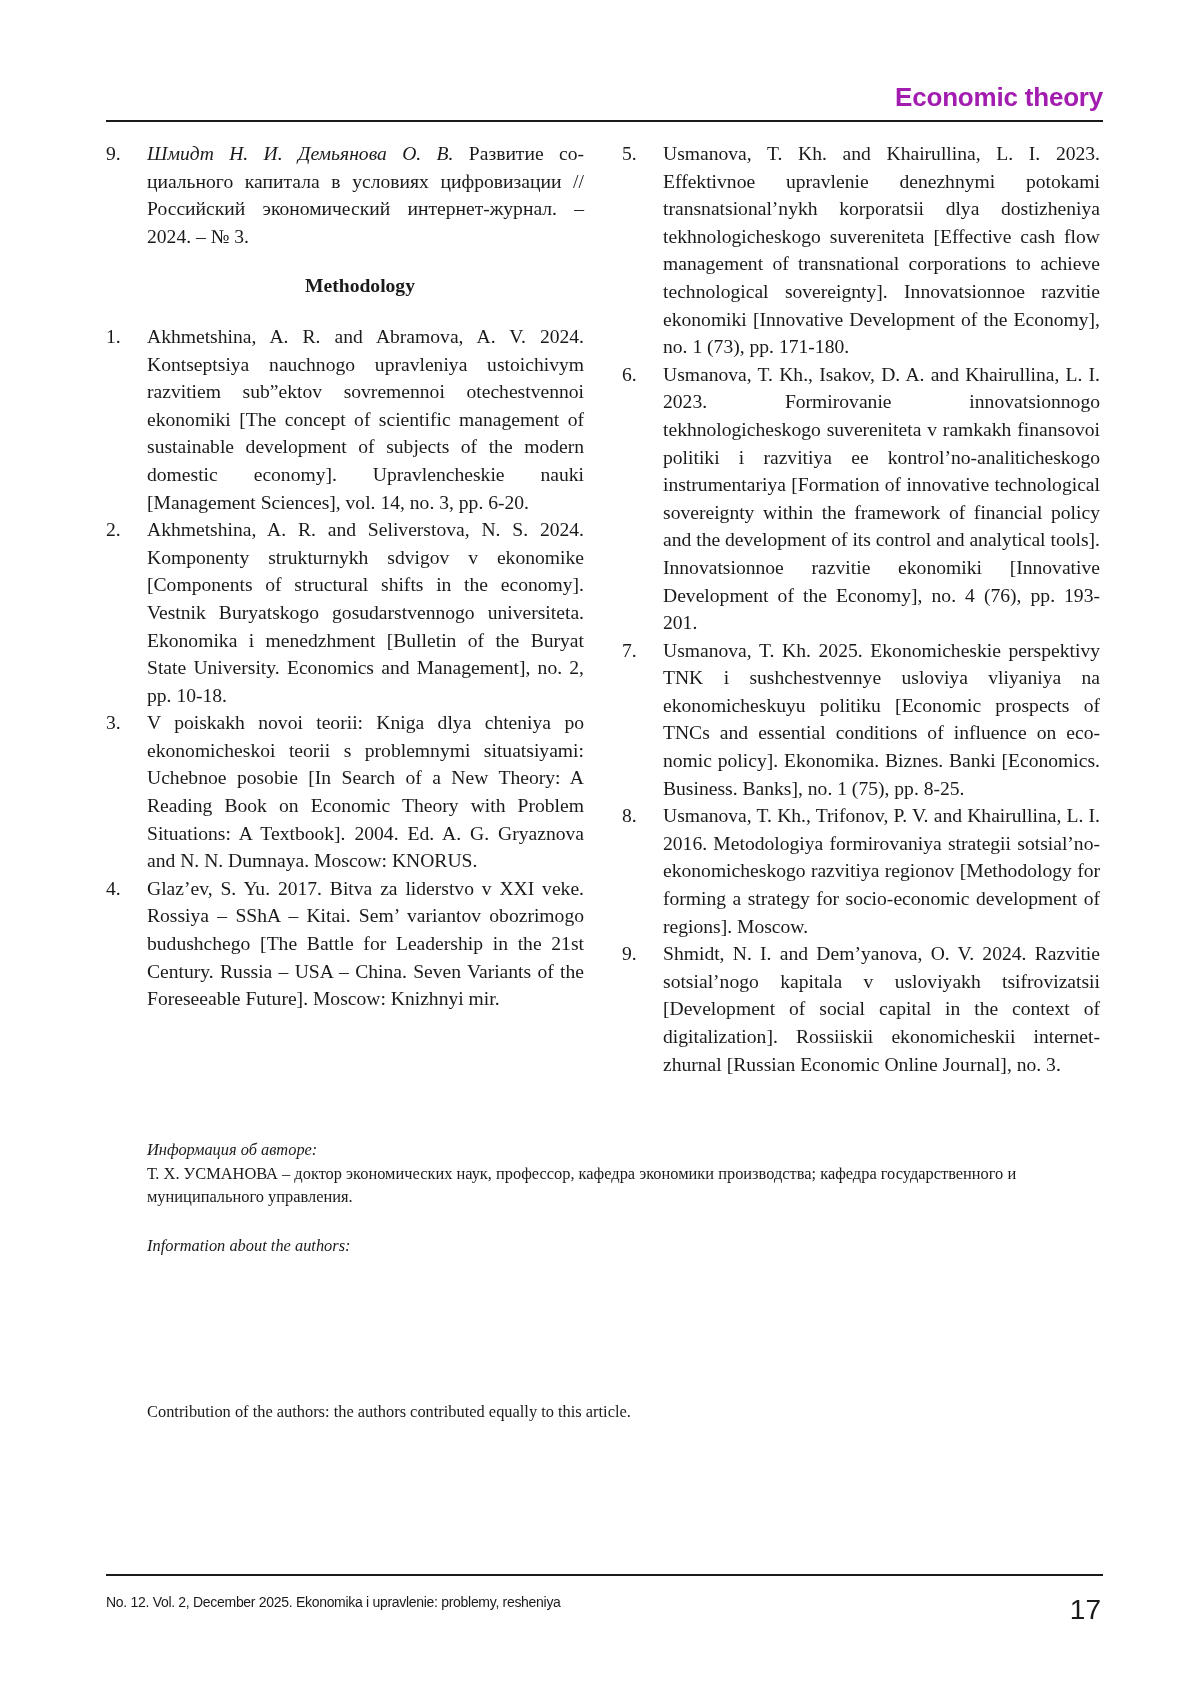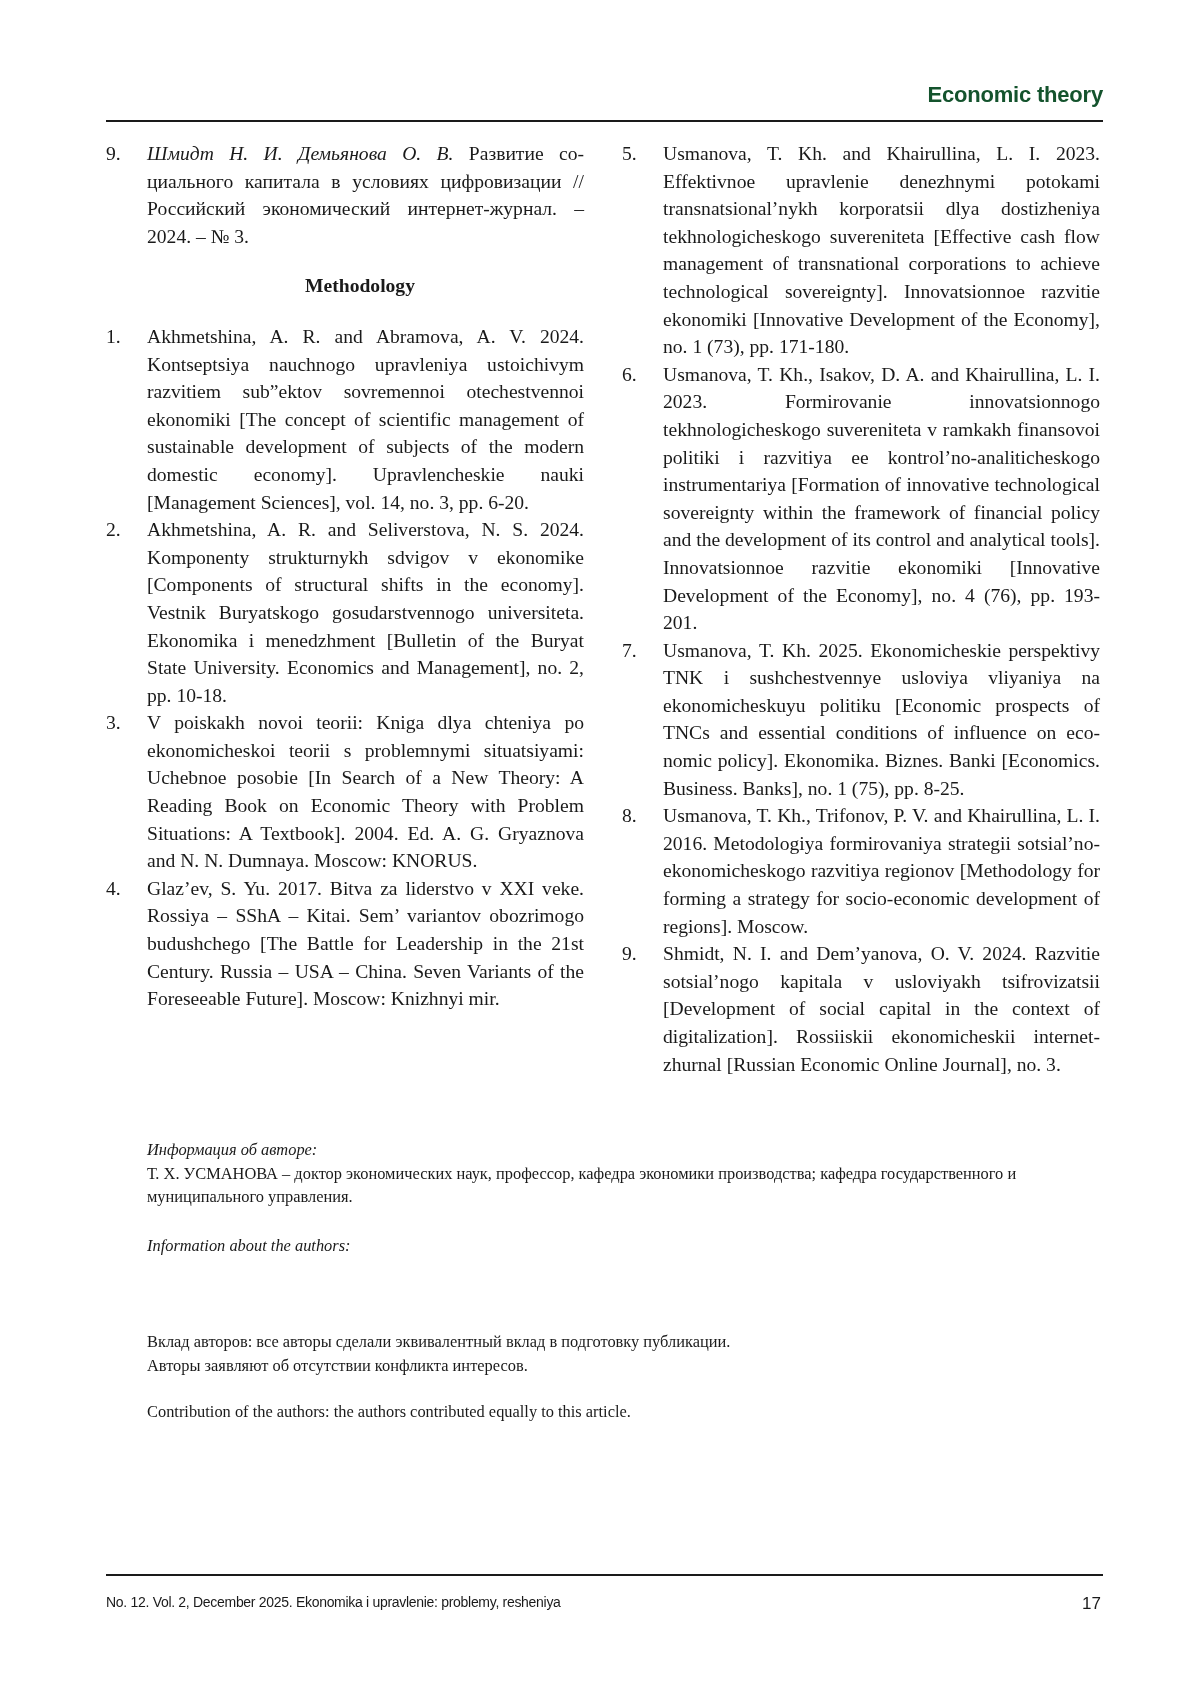--- a/index.html
+++ b/index.html
@@ -21,23 +21,23 @@
       top: 0;
       width: 997px;
       height: 1698px;
     }
     .running-head {
       position: absolute;
       top: 82px;
       right: 0;
       font-family: "Liberation Sans", "DejaVu Sans", sans-serif;
       font-weight: bold;
-      font-size: 22px;
+      font-size: 26px;
       letter-spacing: -0.2px;
-      color: #14532d;
+      color: #a21caf;
     }
     .rule-top {
       position: absolute;
       top: 120px;
       left: 0;
       width: 997px;
       height: 2px;
       background: #1a1a1a;
     }
     .columns {
@@ -108,21 +108,21 @@
       font-family: "Liberation Sans", "DejaVu Sans", sans-serif;
       font-size: 14px;
       letter-spacing: -0.3px;
       color: #1a1a1a;
     }
     .footer-page {
       position: absolute;
       top: 1594px;
       right: 2px;
       font-family: "Liberation Sans", "DejaVu Sans", sans-serif;
-      font-size: 17px;
+      font-size: 28px;
       color: #1a1a1a;
     }
   </style>
 </head>
 <body>
 
 <div class="page">
 
   <div class="running-head">Economic theory</div>
   <div class="rule-top"></div>
@@ -171,24 +171,20 @@
 
   <div class="info-block info-authors-ru">
     <p class="italic">Информация об авторе:</p>
     <p>Т. Х. УСМАНОВА – доктор экономических наук, профессор, кафедра экономики производства; кафедра го­сударственного и муниципального управления.</p>
   </div>
 
   <div class="info-block info-authors-en">
     <p class="italic">Information about the authors:</p>
   </div>
 
-  <div class="info-block contrib-ru">
-    <p>Вклад авторов: все авторы сделали эквивалентный вклад в подготовку публикации.</p>
-    <p>Авторы заявляют об отсутствии конфликта интересов.</p>
-  </div>
 
   <div class="info-block contrib-en">
     <p>Contribution of the authors: the authors contributed equally to this article.</p>
   </div>
 
 
   <div class="rule-bottom"></div>
   <div class="footer-journal">No. 12. Vol. 2, December 2025. Ekonomika i upravlenie: problemy, resheniya</div>
   <div class="footer-page">17</div>
 

